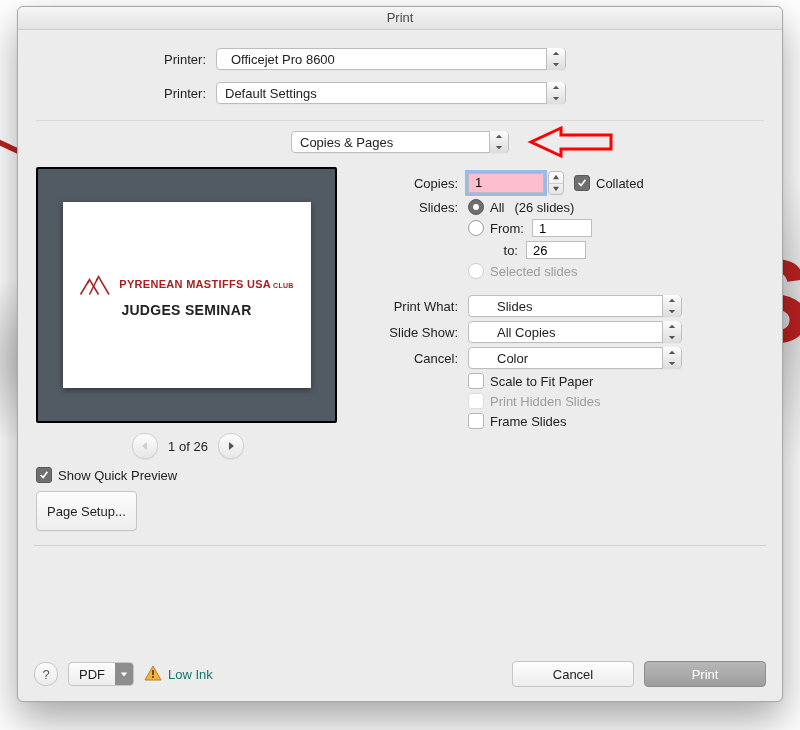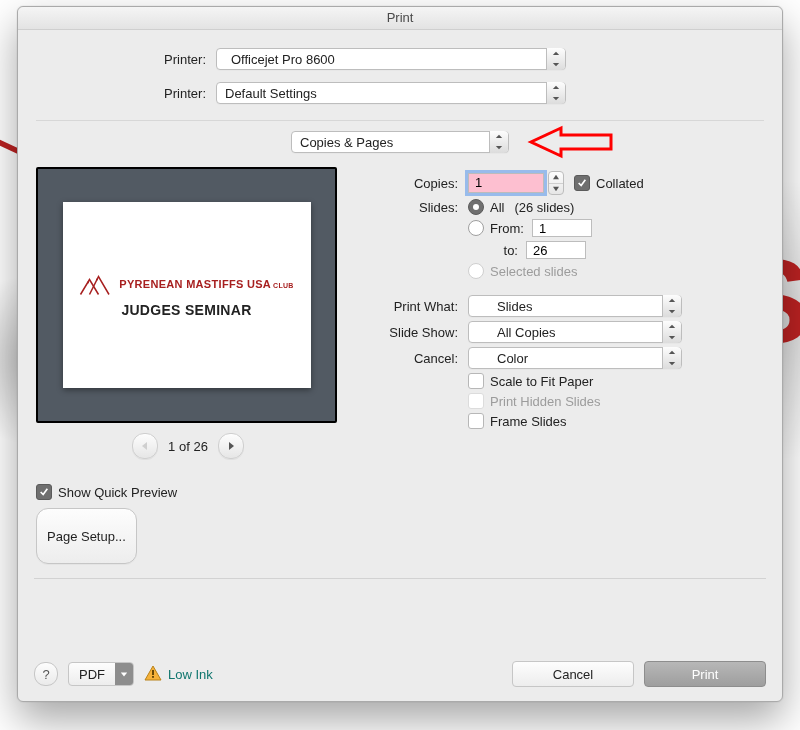--- a/index.html
+++ b/index.html
@@ -61,28 +61,28 @@
   .slide-brand { color:#a71f1f; font-weight:700; font-size:11px; letter-spacing:.3px;}
   .slide-brand small{font-size:7px; margin-left:2px;}
   .slide-title { font-weight:900; font-size:14px; letter-spacing:.3px; font-family:Arial,sans-serif;}
   .nav-row { display:flex; align-items:center; justify-content:center; gap:10px; margin-top:10px;}
   .circle-btn {
     width:24px;height:24px;border-radius:12px;border:1px solid #cfcfcf;background:linear-gradient(#fdfdfd,#e6e6e6);
     display:flex;align-items:center;justify-content:center;color:#777;font-size:12px;box-shadow:0 1px 0 rgba(0,0,0,.05);
   }
   .circle-btn.disabled{color:#cfcfcf;}
   .nav-label{font-size:13px;}
-  .chk-row { display:flex; align-items:center; margin-top:25px; gap:6px;}
+  .chk-row { display:flex; align-items:center; margin-top:8px; gap:6px;}
   .chkbox {
     width:14px;height:14px;border-radius:3px;background:#6f6f6f;display:inline-flex;align-items:center;justify-content:center;border:1px solid #5b5b5b;
   }
   .chkbox.unchecked{background:#fff;border:1px solid #b7b7b7;}
   .chkbox svg{width:10px;height:10px;}
   .small-btn {
-    height:22px;border:1px solid #c6c6c6;background:linear-gradient(#fdfdfd,#ededed);border-radius:12px;padding:16px 10px;
+    height:22px;border:1px solid #c6c6c6;background:linear-gradient(#fdfdfd,#ededed);border-radius:4px;padding:8px 10px;
     display:inline-flex;align-items:center;box-shadow:0 1px 0 rgba(0,0,0,.03); font-size:13px; color:#1f1f1f;
   }
   .page-setup-row{margin-top:8px;}
 
   .opts-col { flex:1 1 auto; }
   .frow { display:flex; align-items:center; margin:4px 0; }
   .flabel { width:100px; text-align:right; padding-right:10px; white-space:nowrap;}
   .numbox {
     width:76px;height:20px;border:1px solid #bbb;border-radius:0;background:#fdbfd0; padding:0 4px; box-sizing:border-box;
     box-shadow:0 0 0 3px rgba(83,147,235,.55);

